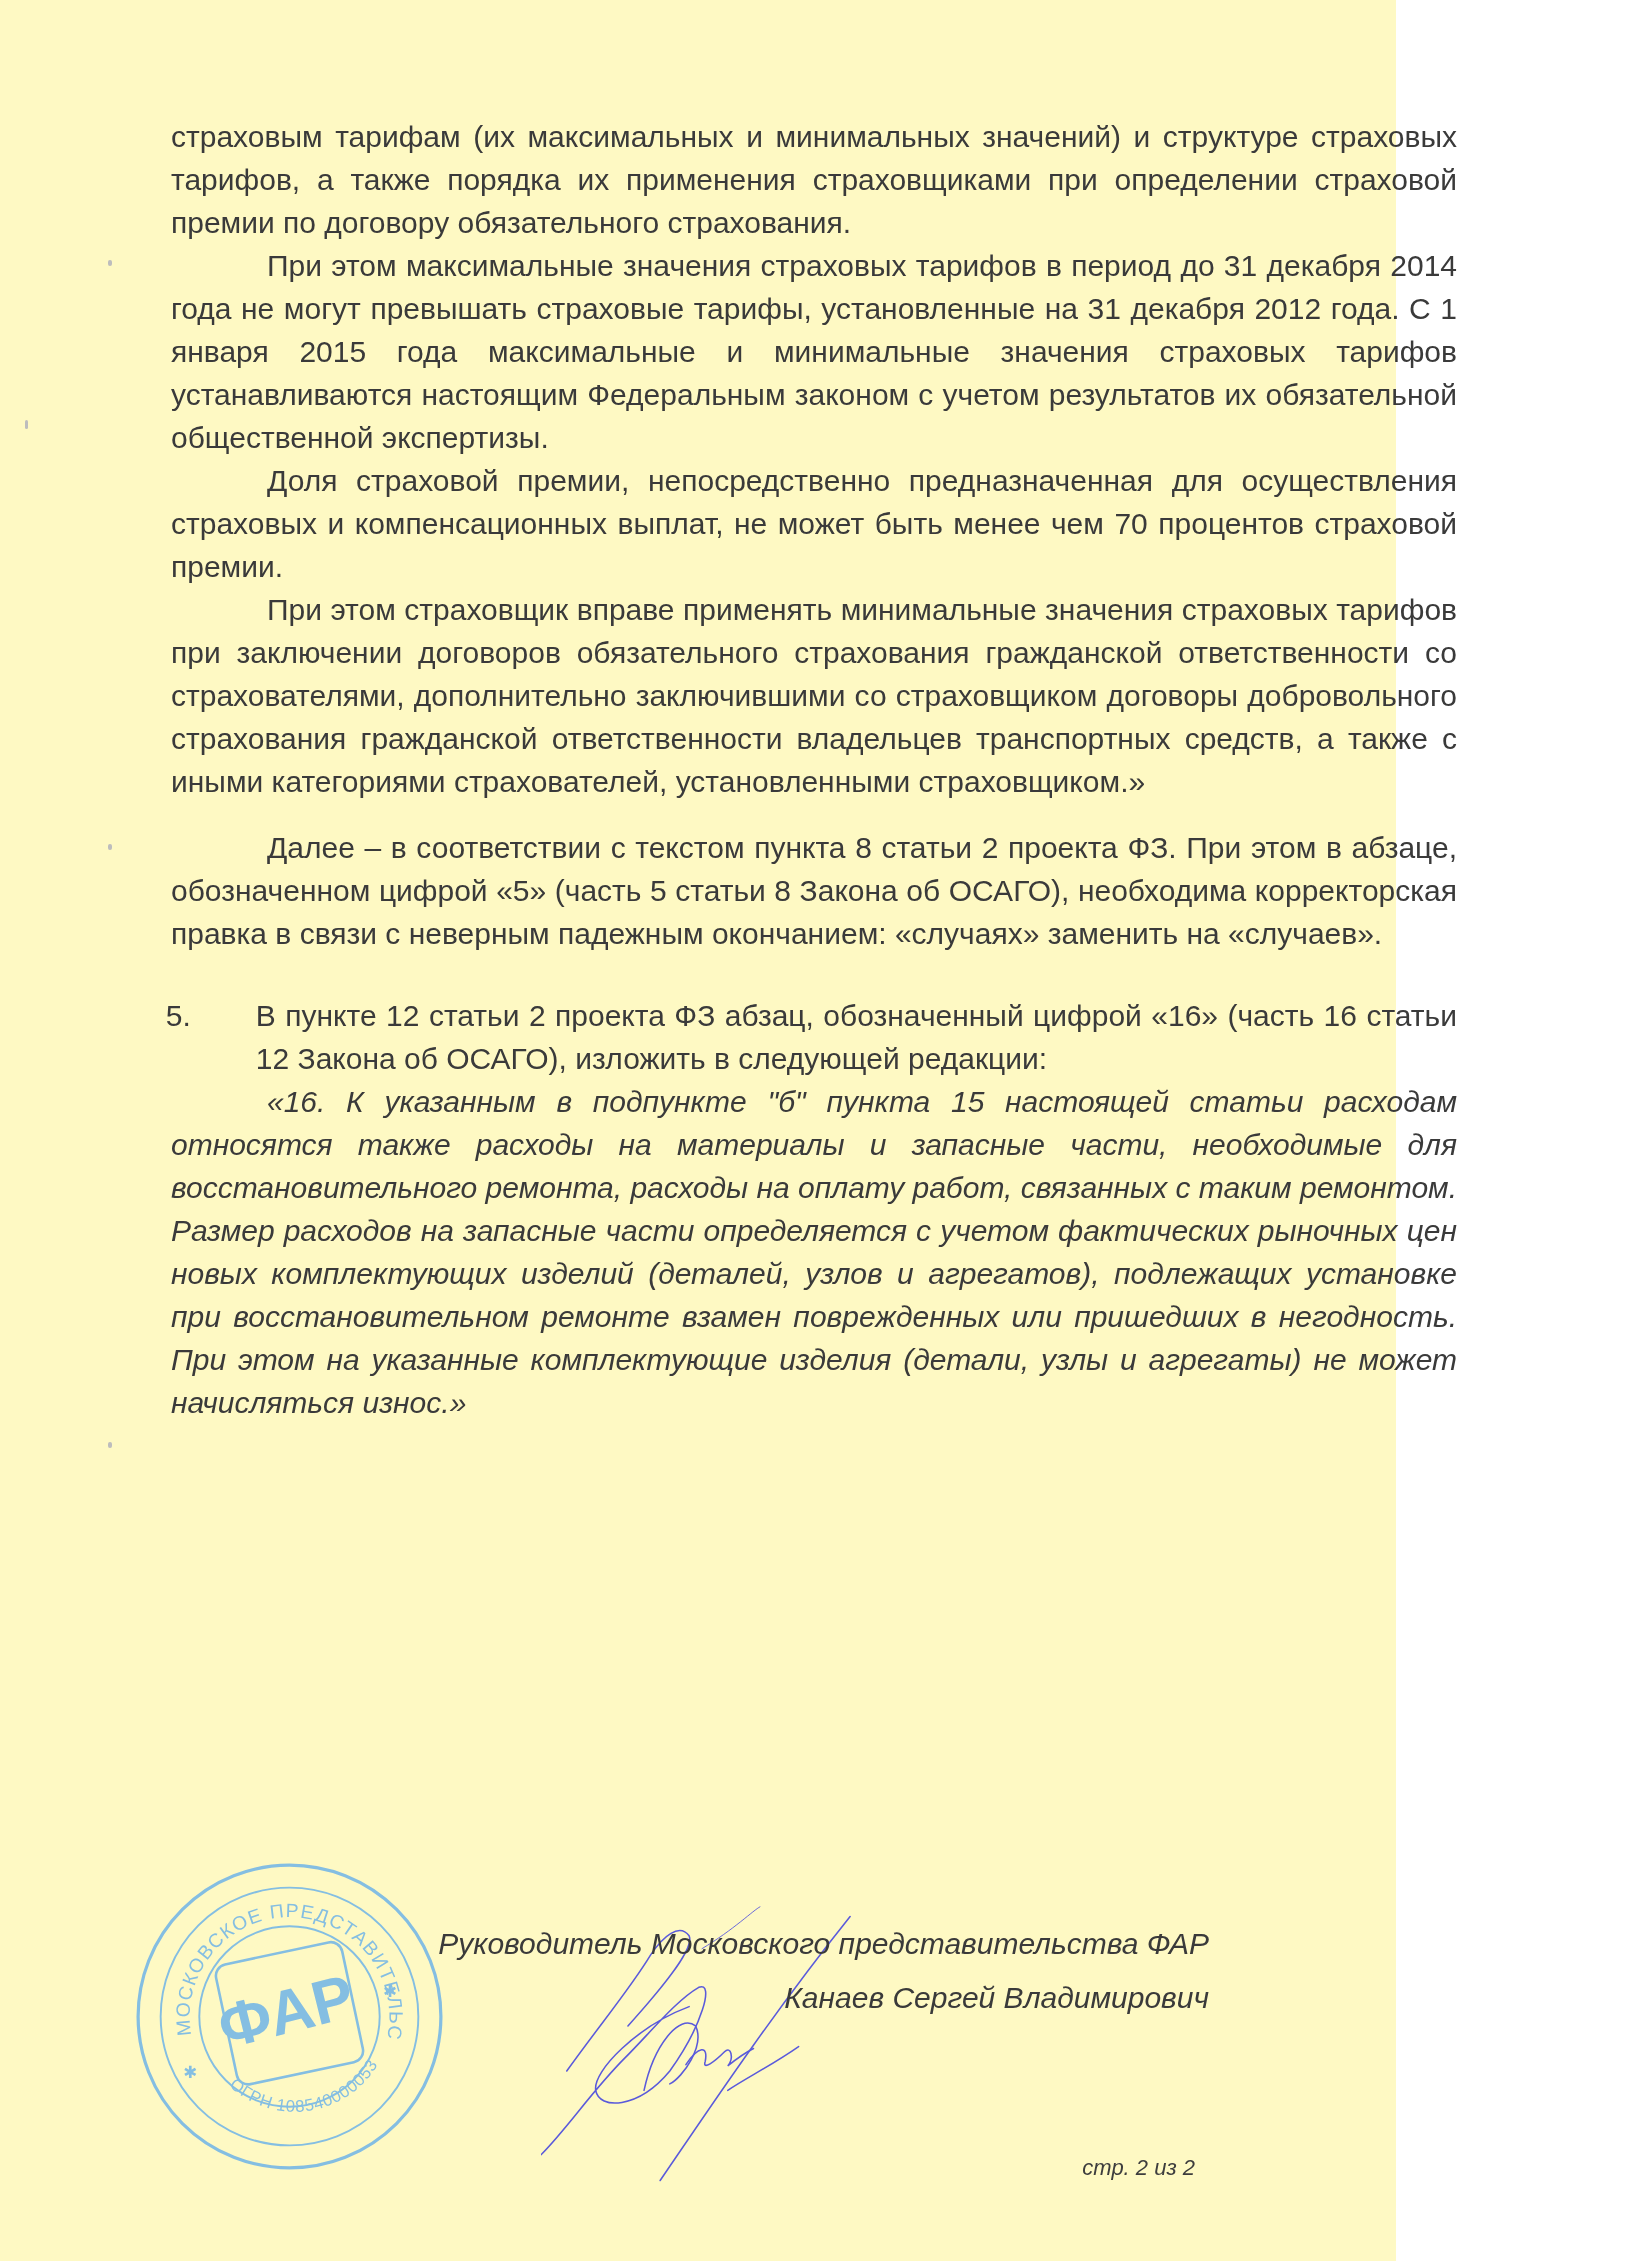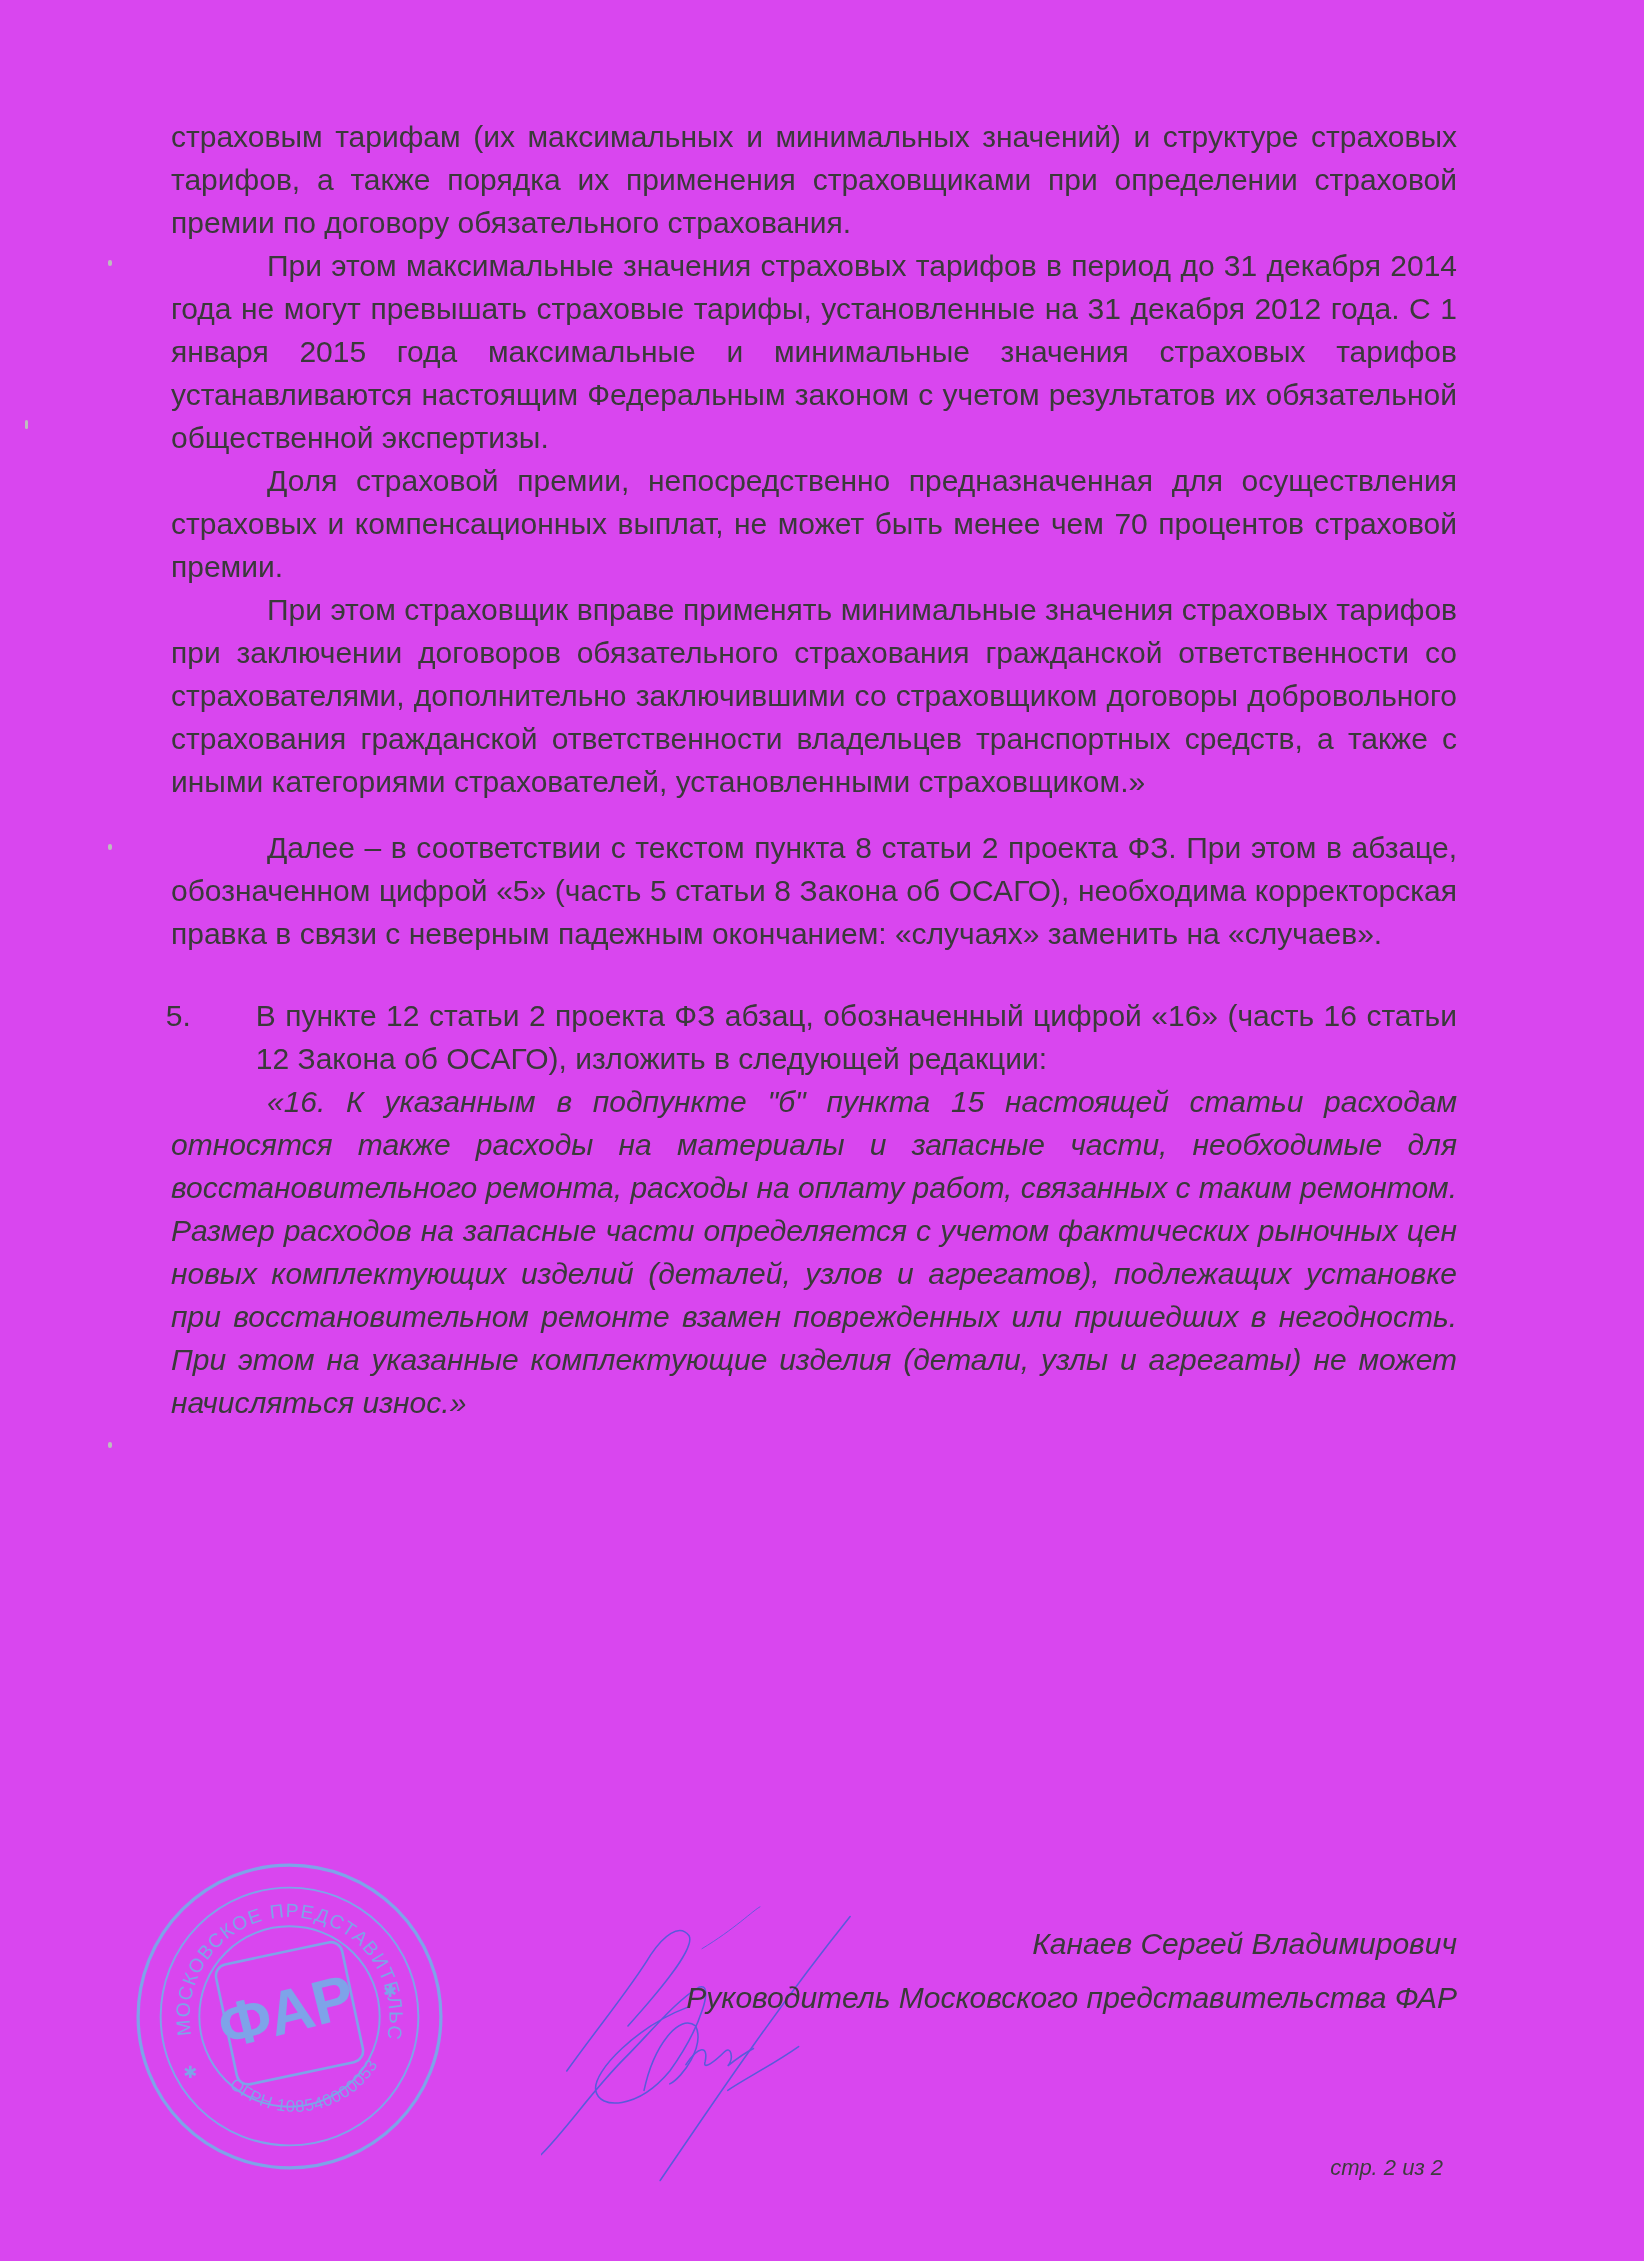--- a/index.html
+++ b/index.html
@@ -1,19 +1,19 @@
 <!DOCTYPE html>
 <html style="font-size:10.3px"><head>
 <meta charset="utf-8">
 <style>
   html, body { margin: 0; padding: 0; background: #ffffff; }
   body { width: 1644px; height: 2261px; position: relative; overflow: hidden; }
   .page {
-    position: absolute; left: 0; top: 0; width: 1644px; height: 2261px;
-    background: #d946ef;
+    position: absolute; left: 0; top: 0; width: 1396px; height: 2261px;
+    background: #fef9c3;
     font-family: "Liberation Sans", sans-serif;
     color: #3a3a3a;
   }
   .text-block {
     position: absolute; left: 171px; top: 115px; width: 1286px;
     font-size: 30px; line-height: 43px;
     text-align: justify;
   }
   .text-block p { margin: 0; text-indent: 96px; }
   .text-block p.noindent { text-indent: 0; }
@@ -95,19 +95,19 @@
       <path d="M 0 400 C 40 360, 80 300, 130 250 C 170 210, 210 160, 245 140 C 270 130, 250 200, 200 270 C 150 330, 90 330, 85 300 C 80 270, 150 200, 230 170"></path>
       <path d="M 160 300 C 175 230, 215 180, 240 200 C 255 230, 220 280, 200 290"></path>
       <path d="M 225 260 C 245 230, 260 230, 255 255 C 250 270, 270 255, 285 240 C 295 230, 300 250, 290 262 C 305 250, 320 240, 330 235"></path>
       <path d="M 290 300 C 320 280, 360 260, 400 232"></path>
       <path d="M 185 440 C 260 330, 360 180, 480 30"></path>
       <path d="M 250 80 C 300 50, 330 20, 340 15" stroke-width="1.4"></path>
     </g>
   </svg>
 
   <div class="signature-block">
+    <div>Руководитель Московского представительства ФАР</div>
     <div>Канаев Сергей Владимирович</div>
-    <div>Руководитель Московского представительства ФАР</div>
   </div>
 
   <div class="footer-page">стр. 2 из 2</div>
 </div>
 
 
 </body></html>

